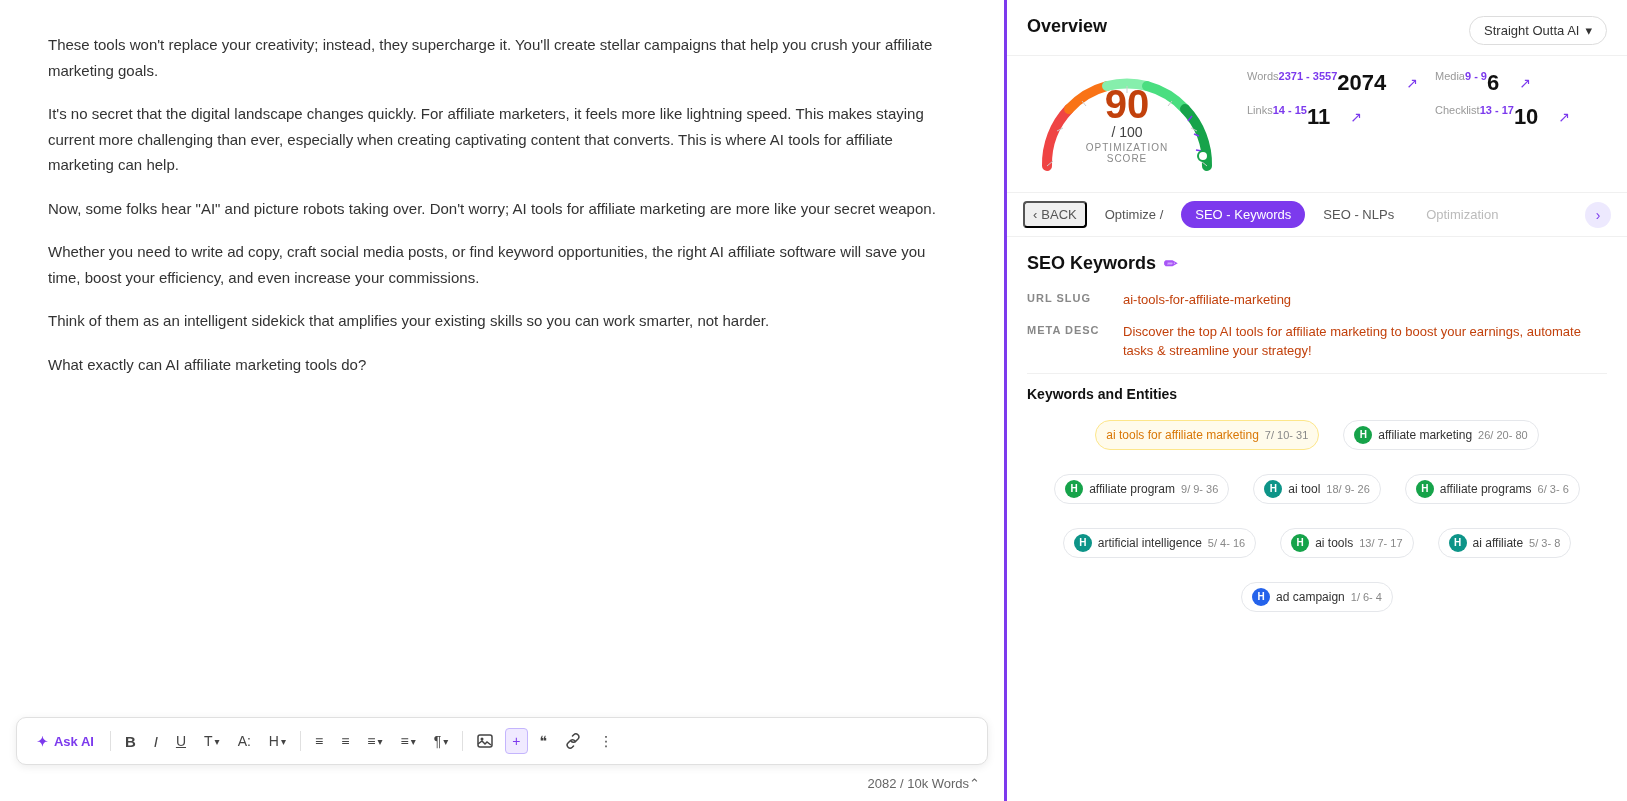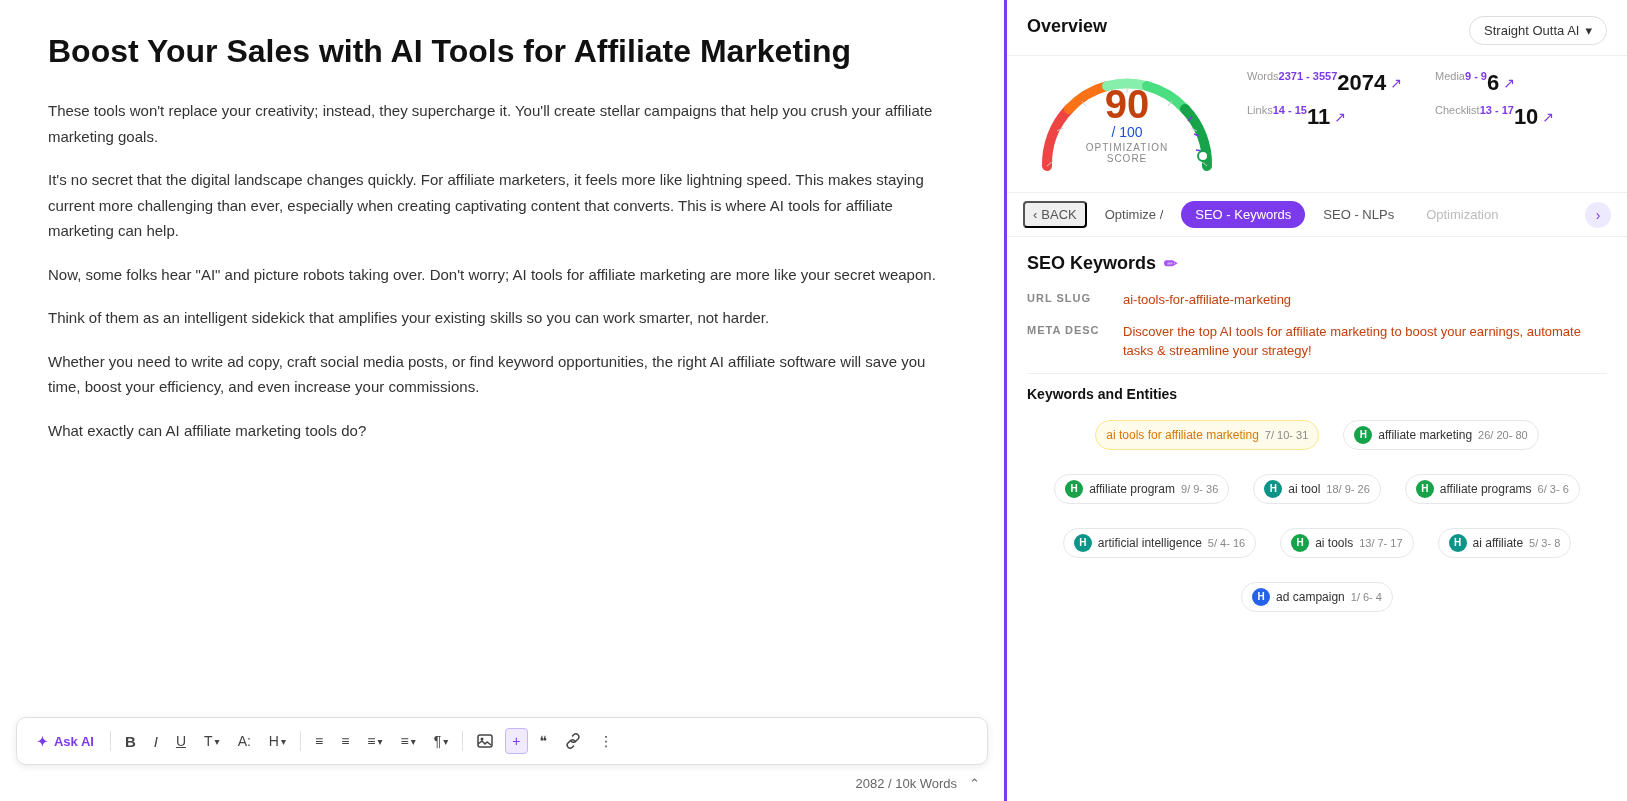--- a/index.html
+++ b/index.html
@@ -85,21 +85,21 @@
     }
 
     .word-count-bar {
       position: absolute;
       bottom: 10px;
       right: 24px;
       font-size: 13px;
       color: #666;
       display: flex;
       align-items: flex-start;
-      gap: 12px;
+      gap: 0;
     }
 
     
     .sidebar-panel {
       width: 620px;
       background: #fff;
       display: flex;
       flex-direction: column;
       overflow: hidden;
     }
@@ -162,21 +162,21 @@
 
     .gauge-number {
       font-size: 40px;
       font-weight: 800;
       color: #c2410c;
       line-height: 1;
     }
 
     .gauge-slash {
       font-size: 14px;
-      color: #1d4ed8;
+      color: #404040;
     }
 
     .gauge-label {
       font-size: 10px;
       color: #888;
       letter-spacing: 1px;
       text-transform: uppercase;
       margin-top: 2px;
     }
 
@@ -204,21 +204,21 @@
 
     .stat-range {
       font-size: 11px;
       color: #7c3aed;
       font-weight: 600;
     }
 
     .stat-value-row {
       display: flex;
       align-items: center;
-      gap: 4px;
+      gap: 20px;
     }
 
     .stat-value {
       font-size: 22px;
       font-weight: 700;
       color: #111;
     }
 
     .stat-arrow {
       color: #7c3aed;
@@ -385,26 +385,25 @@
 
     .kw-text { color: #333; font-size: 12px; }
     .kw-stats { color: #888; font-size: 11px; }
     .kw-primary-text { color: #d97706; font-size: 12px; font-weight: 500; }
   </style>
 </head>
 <body>
 
 <div class="editor-panel">
   <div class="editor-content">
-    <h1 class="editor-title">Boost Your Sales with AI Tools for Affiliate Marketing</h1>
     <p class="editor-para">These tools won't replace your creativity; instead, they supercharge it. You'll create stellar campaigns that help you crush your affiliate marketing goals.</p>
     <p class="editor-para">It's no secret that the digital landscape changes quickly. For affiliate marketers, it feels more like lightning speed. This makes staying current more challenging than ever, especially when creating captivating content that converts. This is where AI tools for affiliate marketing can help.</p>
     <p class="editor-para">Now, some folks hear "AI" and picture robots taking over. Don't worry; AI tools for affiliate marketing are more like your secret weapon.</p>
+    <p class="editor-para">Whether you need to write ad copy, craft social media posts, or find keyword opportunities, the right AI affiliate software will save you time, boost your efficiency, and even increase your commissions.</p>
     <p class="editor-para">Think of them as an intelligent sidekick that amplifies your existing skills so you can work smarter, not harder.</p>
-    <p class="editor-para">Whether you need to write ad copy, craft social media posts, or find keyword opportunities, the right AI affiliate software will save you time, boost your efficiency, and even increase your commissions.</p>
     <p class="editor-para">What exactly can AI affiliate marketing tools do?</p>
   </div>
 
   <div class="editor-toolbar">
     <div class="ask-ai-btn">
       <span>✦</span>
       <span>Ask AI</span>
     </div>
     <div class="toolbar-divider"></div>
     <button class="toolbar-btn bold">B</button>

